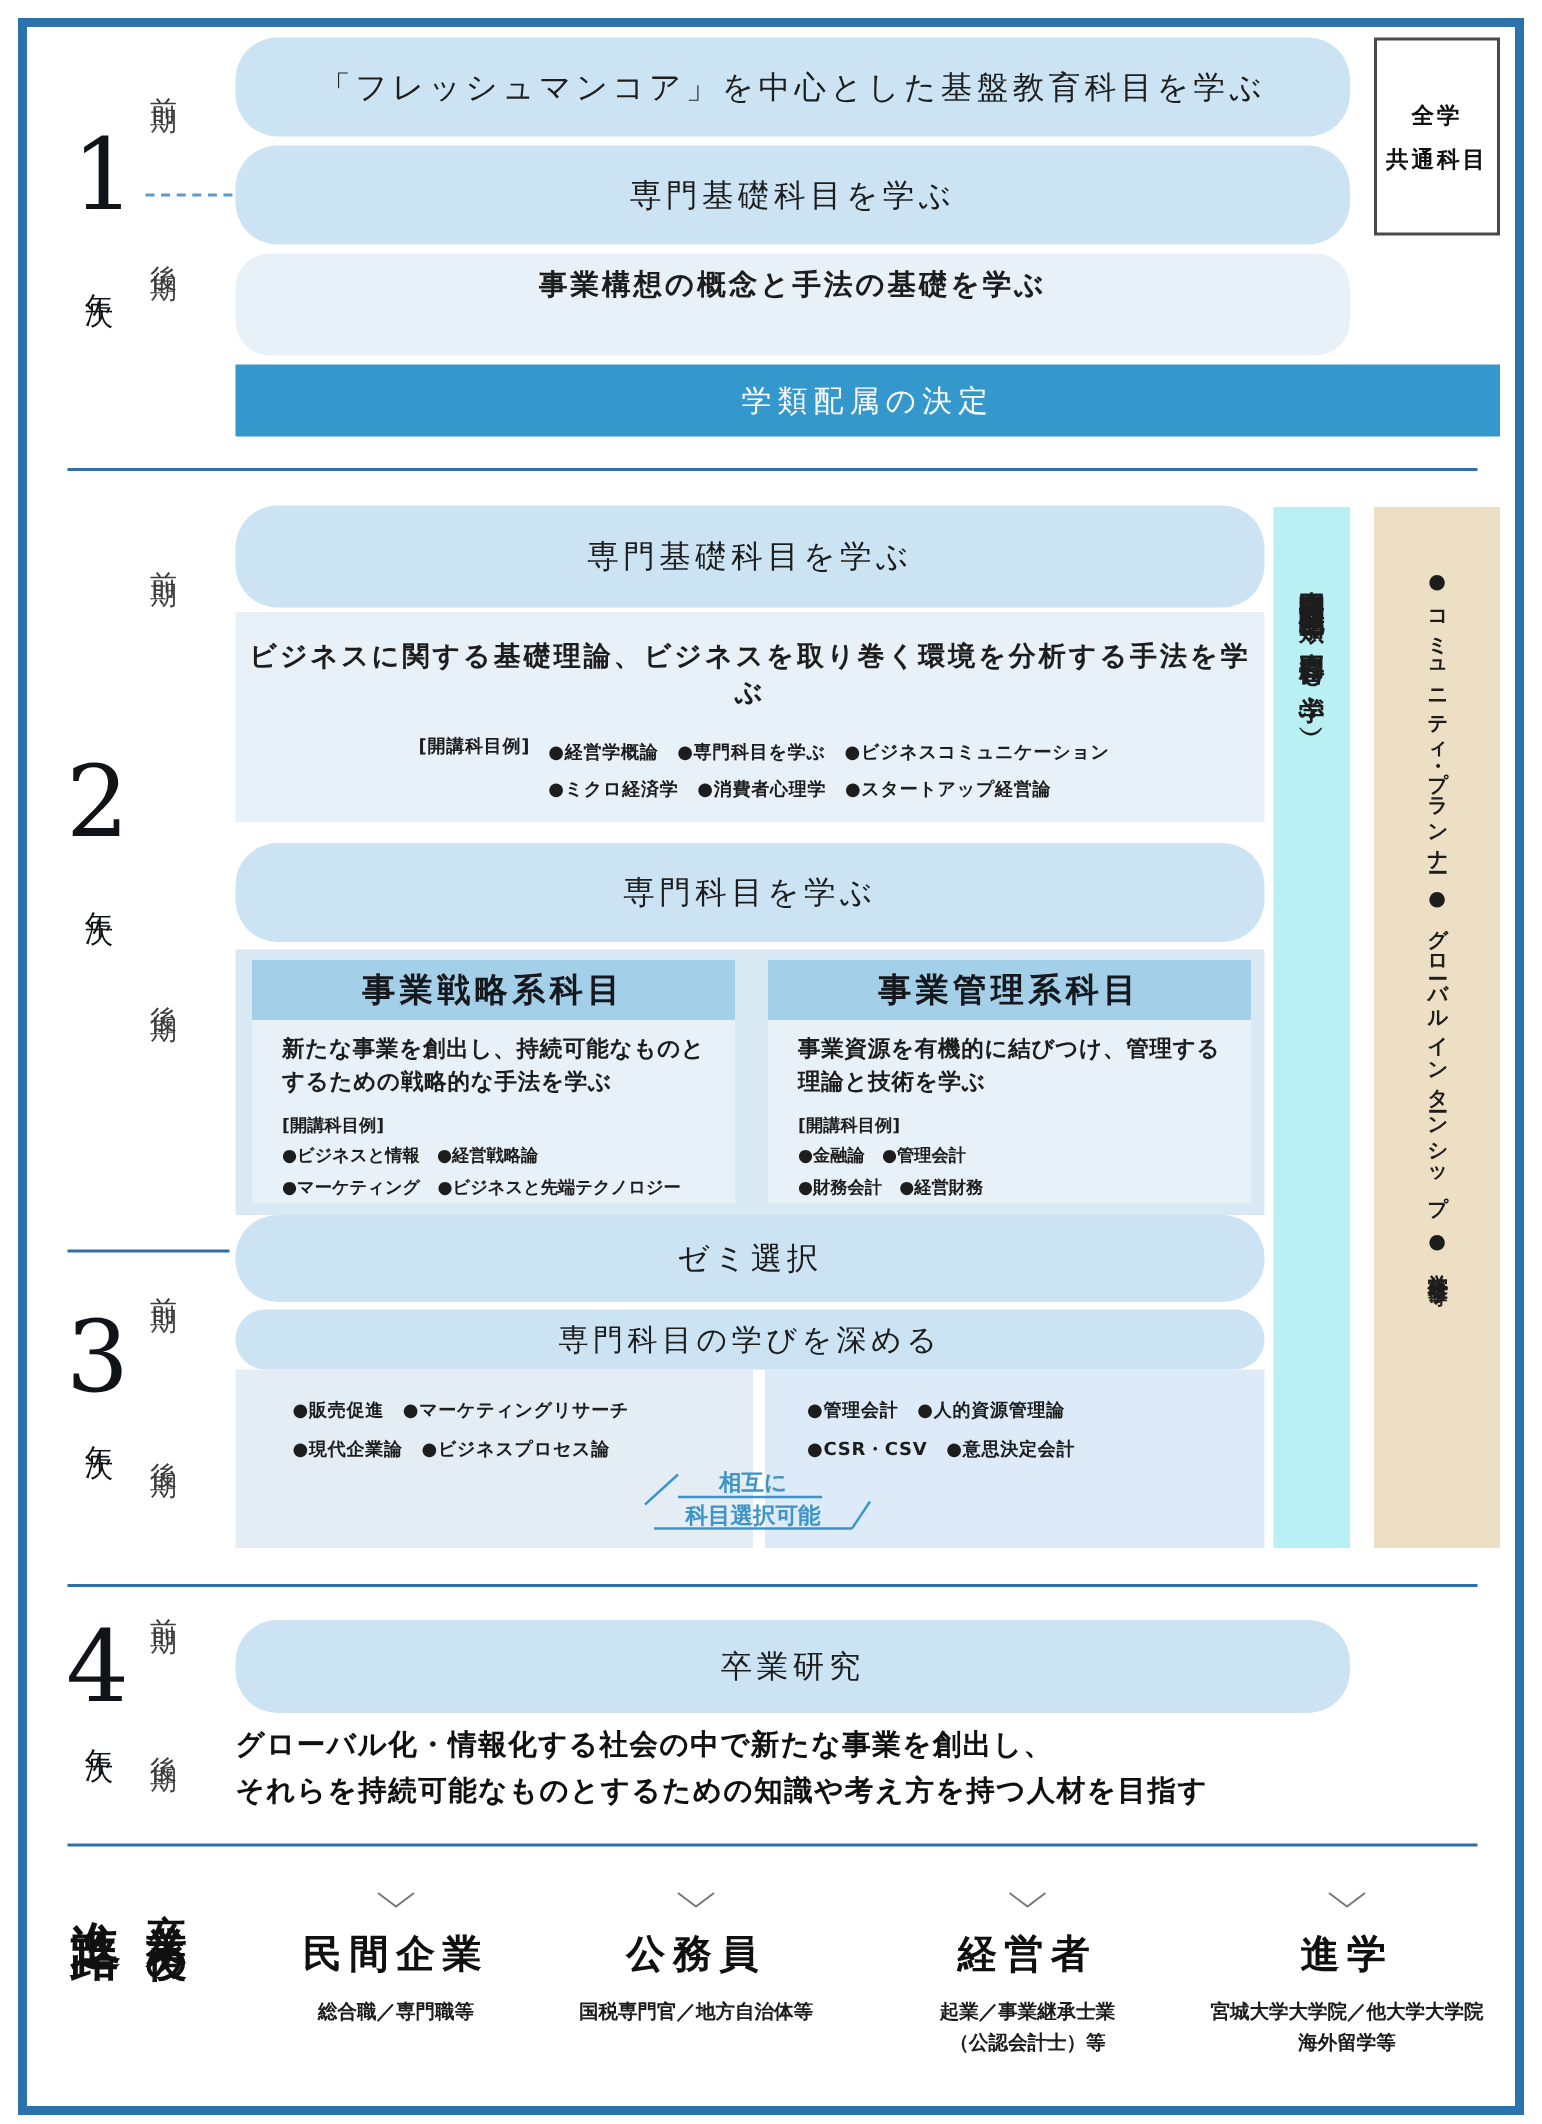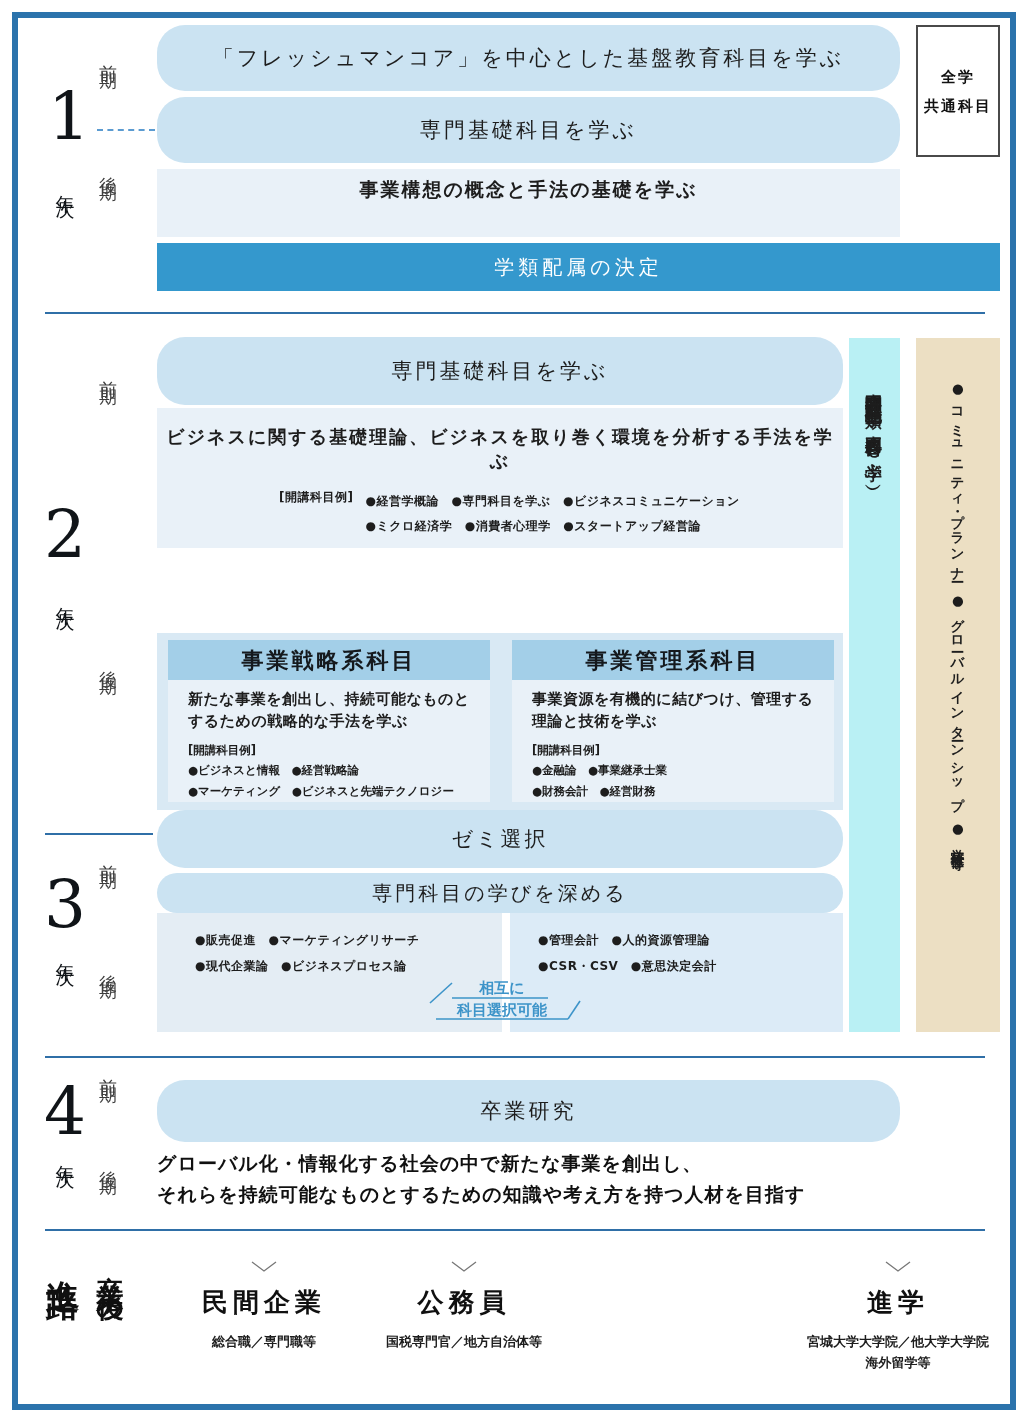--- a/index.html
+++ b/index.html
@@ -71,21 +71,21 @@
 
   <div class="numeral" style="left:48px; top:84px;">1</div>
   <div class="vtext year-suffix" style="left:53px; top:180px;">年次</div>
   <div class="vtext term" style="left:96px; top:50px;">前期</div>
   <div class="dashed" style="left:97px; top:129px; width:58px;"></div>
   <div class="vtext term" style="left:96px; top:162px;">後期</div>
 
   <div class="bar" style="left:157px; top:25px; width:743px; height:66px; line-height:66px;">「フレッシュマンコア」を中心とした基盤教育科目を学ぶ</div>
   <div class="bar" style="left:157px; top:97px; width:743px; height:66px; line-height:66px;">専門基礎科目を学ぶ</div>
 
-  <div class="pale" style="left:157px; top:169px; width:743px; height:68px;">
+  <div class="pale" style="left:157px; top:169px; width:743px; height:68px;border-radius:23px;">
     <div class="ptitle" style="margin-top:8px;">事業構想の概念と手法の基礎を学ぶ</div>
   </div>
 
   <div class="bar-dark" style="left:157px; top:243px; width:843px; height:48px; line-height:48px;">学類配属の決定</div>
 
   <div class="common-box" style="left:916px; top:25px; width:84px; height:132px; padding-top:36px; line-height:1.9;">
     <div>全学</div>
     <div>共通科目</div>
   </div>
 
@@ -102,20 +102,21 @@
     <div class="ptitle" style="margin-top:17px; font-size:18px;">ビジネスに関する基礎理論、ビジネスを取り巻く環境を分析する手法を学ぶ</div>
     <div class="exline" style="margin-top:16px; padding-left:122px; display:flex;">
       <span>[開講科目例]</span>
       <span style="margin-left:12px; line-height:2.05;">
         <span style="display:block;">●経営学概論　●専門科目を学ぶ　●ビジネスコミュニケーション</span>
         <span style="display:block;">●ミクロ経済学　●消費者心理学　●スタートアップ経営論</span>
       </span>
     </div>
   </div>
 
+  <div class="bar" style="left:157px; top:562px; width:686px; height:66px; line-height:66px;">専門科目を学ぶ</div>
 
   <div class="container-blue" style="left:157px; top:633px; width:686px; height:177px;"></div>
 
   <div class="card" style="left:168px; top:640px; width:322px; height:162px;">
     <div class="card-head">事業戦略系科目</div>
     <div class="card-body">
       <div class="card-desc">
         <div>新たな事業を創出し、持続可能なものと</div>
         <div>するための戦略的な手法を学ぶ</div>
       </div>
@@ -129,21 +130,21 @@
 
   <div class="card" style="left:512px; top:640px; width:322px; height:162px;">
     <div class="card-head">事業管理系科目</div>
     <div class="card-body">
       <div class="card-desc">
         <div>事業資源を有機的に結びつけ、管理する</div>
         <div>理論と技術を学ぶ</div>
       </div>
       <div class="card-ex">
         <div>[開講科目例]</div>
-        <div>●金融論　●事業継承士業</div>
+        <div>●金融論　●管理会計</div>
         <div>●財務会計　●経営財務</div>
       </div>
     </div>
   </div>
 
   <div class="bar" style="left:157px; top:810px; width:686px; height:58px; line-height:58px;">ゼミ選択</div>
 
   <div class="sep" style="left:45px; top:833px; width:108px;"></div>
 
   <div class="numeral" style="left:44px; top:872px;">3</div>
@@ -212,20 +213,30 @@
     <svg width="26" height="12" viewBox="0 0 26 12">
       <polyline points="1,1 13,10 25,1" fill="none" stroke="#777" stroke-width="1.3"></polyline>
     </svg>
     <div class="career-name">公務員</div>
     <div class="career-detail">
       <div>国税専門官／地方自治体等</div>
       <div></div>
     </div>
   </div>
 
+  <div class="career-col" style="left:572px; top:1258px; width:226px;">
+    <svg width="26" height="12" viewBox="0 0 26 12">
+      <polyline points="1,1 13,10 25,1" fill="none" stroke="#777" stroke-width="1.3"></polyline>
+    </svg>
+    <div class="career-name">経営者</div>
+    <div class="career-detail">
+      <div>起業／事業継承士業</div>
+      <div>（公認会計士）等</div>
+    </div>
+  </div>
 
   <div class="career-col" style="left:780px; top:1258px; width:236px;">
     <svg width="26" height="12" viewBox="0 0 26 12">
       <polyline points="1,1 13,10 25,1" fill="none" stroke="#777" stroke-width="1.3"></polyline>
     </svg>
     <div class="career-name">進学</div>
     <div class="career-detail">
       <div>宮城大学大学院／他大学大学院</div>
       <div>海外留学等</div>
     </div>

